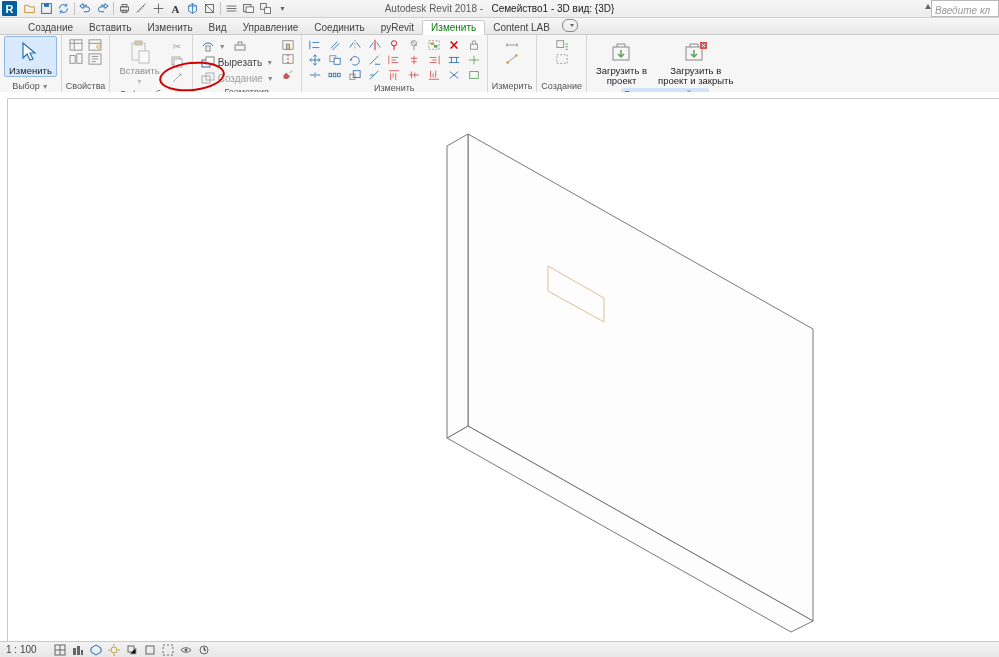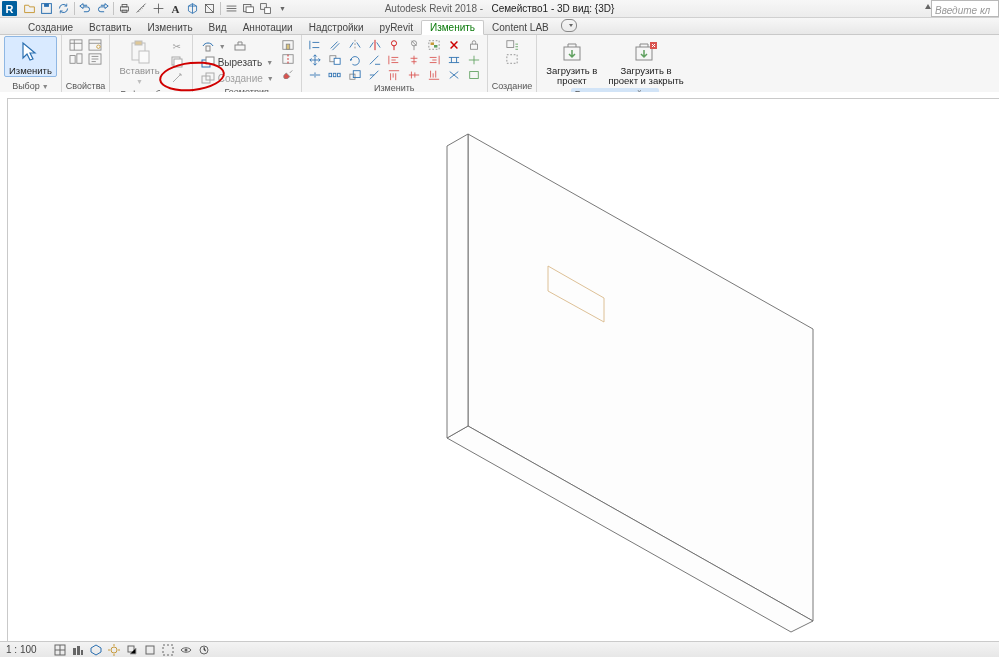--- a/index.html
+++ b/index.html
@@ -145,22 +145,22 @@
   <div class="search-box">
       <span>Введите кл</span>
     </div>
 </div>
 
 <div class="tabs">
   <div class="tab">Создание</div>
   <div class="tab">Вставить</div>
   <div class="tab">Изменить</div>
   <div class="tab">Вид</div>
-  <div class="tab">Аннотации</div>
-  <div class="tab">Надстройки</div>
+  <div class="tab">Управление</div>
+  <div class="tab">Соединить</div>
   <div class="tab">pyRevit</div>
   <div class="tab active green">Изменить</div>
   <div class="tab">Content LAB</div>
   <div class="tab-bubble"></div>
 </div>
 
 <div class="ribbon">
   <div class="red-ellipse"></div>
 
   <div class="panel">
@@ -463,20 +463,39 @@
         <div class="gi">
             <svg viewBox="0 0 16 14">
               <rect x="3" y="3" width="10" height="8" fill="none" stroke="#5fa05f"></rect>
             </svg>
           </div>
       </div>
     </div>
     <div class="panel-title">Изменить</div>
   </div>
 
+  <div class="panel">
+    <div class="panel-body">
+      <div class="stack">
+        <div class="gi">
+            <svg viewBox="0 0 16 14">
+              <path d="M2 7h12M2 5v4M14 5v4" stroke="#888"></path>
+            </svg>
+          </div>
+        <div class="gi">
+            <svg viewBox="0 0 16 14">
+              <path d="M3 11L13 3" stroke="#888"></path>
+              <circle cx="3" cy="11" r="1.5" fill="#c79a3a"></circle>
+              <circle cx="13" cy="3" r="1.5" fill="#c79a3a"></circle>
+            </svg>
+          </div>
+      </div>
+    </div>
+    <div class="panel-title">Измерить</div>
+  </div>
 
   <div class="panel">
     <div class="panel-body">
       <div class="stack">
         <div class="gi">
             <svg viewBox="0 0 16 14">
               <rect x="2" y="2" width="8" height="8" fill="none" stroke="#888"></rect>
               <path d="M12 6h3M12 9h3M12 12h3" stroke="#5fa05f"></path>
             </svg>
           </div>

